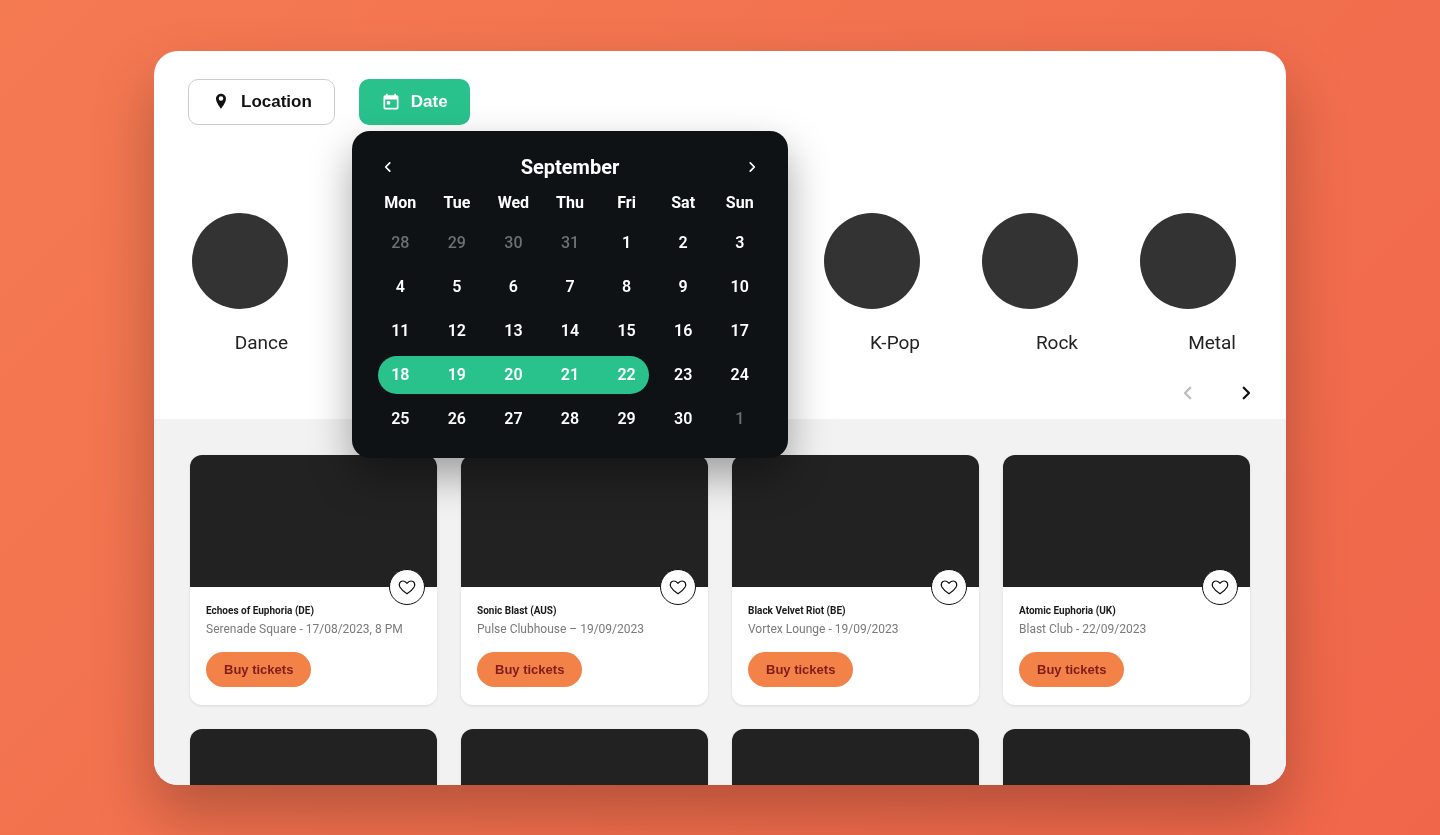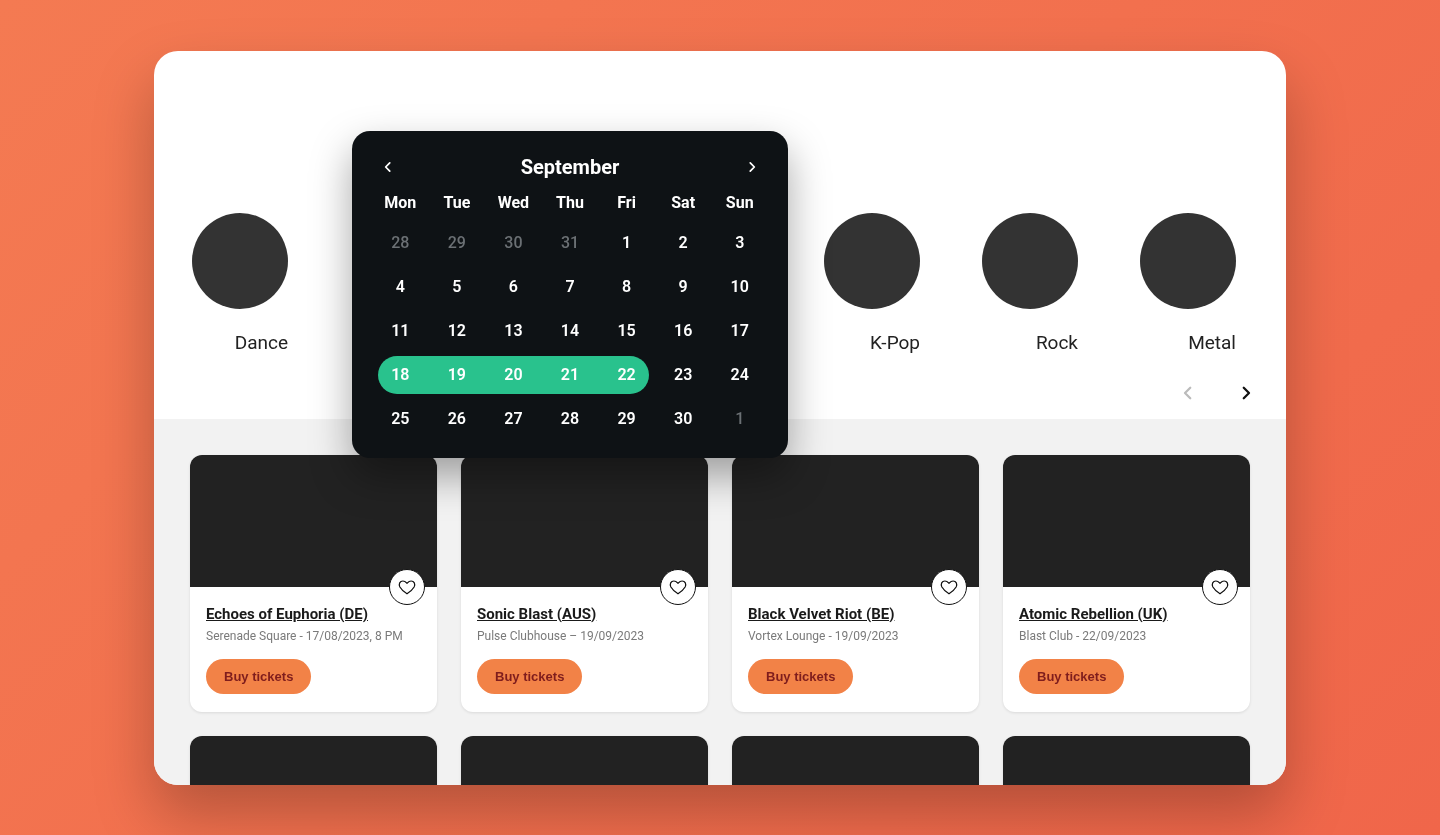--- a/index.html
+++ b/index.html
@@ -170,21 +170,21 @@
   }
   .card .fav {
     position:absolute;
     top:114px; right:12px;
     width:36px;height:36px;border-radius:50%;
     background:#fff;border:1px solid #111;
     display:flex;align-items:center;justify-content:center;
     cursor:pointer;
   }
   .card .body { padding: 18px 16px 18px 16px;}
-  .card .title { font-size:15px; font-weight:700; color:#1a1a1a; margin-bottom:6px;text-decoration:underline;}
+  .card .title { font-size:10px; font-weight:700; color:#1a1a1a; margin-bottom:6px;}
   .card .meta  { font-size:12px; color:#7a7a7a; margin-bottom:16px;}
   .buy-btn {
     display:inline-block;
     padding: 10px 18px;
     background:#f28247;
     color:#7f1d1d;
     font-size:13px;
     font-weight:600;
     border:none;
     border-radius: 20px;
@@ -208,20 +208,38 @@
   .t5 { background: linear-gradient(135deg,#3a2a20,#0a0806);}
   .t6 { background: linear-gradient(135deg,#2a0a0a,#0a0202);}
   .t7 { background: linear-gradient(135deg,#222,#050505);}
   .t8 { background: linear-gradient(180deg,#0a4a6a,#03121a);}
 </style>
 </head>
 <body>
 
 <div class="app-window">
 
+  <div class="topbar">
+    <button class="pill-btn pill-location">
+      <span>
+        <svg class="icon-svg" viewBox="0 0 24 24" fill="#111">
+            <path d="M12 2C8.7 2 6 4.7 6 8c0 4.5 6 12 6 12s6-7.5 6-12c0-3.3-2.7-6-6-6zm0 8.5A2.5 2.5 0 1 1 12 5a2.5 2.5 0 0 1 0 5.5z"></path>
+          </svg>
+      </span>
+      <span>Location</span>
+    </button>
+    <button class="pill-btn pill-date">
+      <span>
+        <svg class="icon-svg" viewBox="0 0 24 24" fill="#fff">
+            <path d="M19 4h-1V2h-2v2H8V2H6v2H5a2 2 0 0 0-2 2v13a2 2 0 0 0 2 2h14a2 2 0 0 0 2-2V6a2 2 0 0 0-2-2zm0 15H5V9h14v10zM7 11h4v4H7z"></path>
+          </svg>
+      </span>
+      <span>Date</span>
+    </button>
+  </div>
 
   <div class="section-title">s</div>
 
   <div class="genres">
     <div class="genre">
       <div class="circle g-dance"></div>
       <div class="label">Dance</div>
     </div>
     <div class="genre" style="visibility:hidden"></div>
     <div class="genre" style="visibility:hidden"></div>
@@ -355,21 +373,21 @@
       </div>
         </div>
         <div class="card">
       <div class="thumb t4"></div>
       <div class="fav">
         <svg width="18" height="18" viewBox="0 0 24 24" fill="none">
               <path d="M12 21s-7-4.5-9.5-9C.5 8 2.5 4 6.5 4 9 4 11 6 12 7c1-1 3-3 5.5-3 4 0 6 4 4 8C19 16.5 12 21 12 21z" stroke="#111" stroke-width="1.6" fill="none"></path>
             </svg>
       </div>
       <div class="body">
-        <div class="title">Atomic Rebellion (UK)</div>
+        <div class="title">Atomic Euphoria (UK)</div>
         <div class="meta">Blast Club - 22/09/2023</div>
         <button class="buy-btn">Buy tickets</button>
       </div>
         </div>
       </div>
     <div class="cards second" id="cards-row2">
         <div class="card">
           <div class="thumb t5"></div>
         </div>
         <div class="card">

